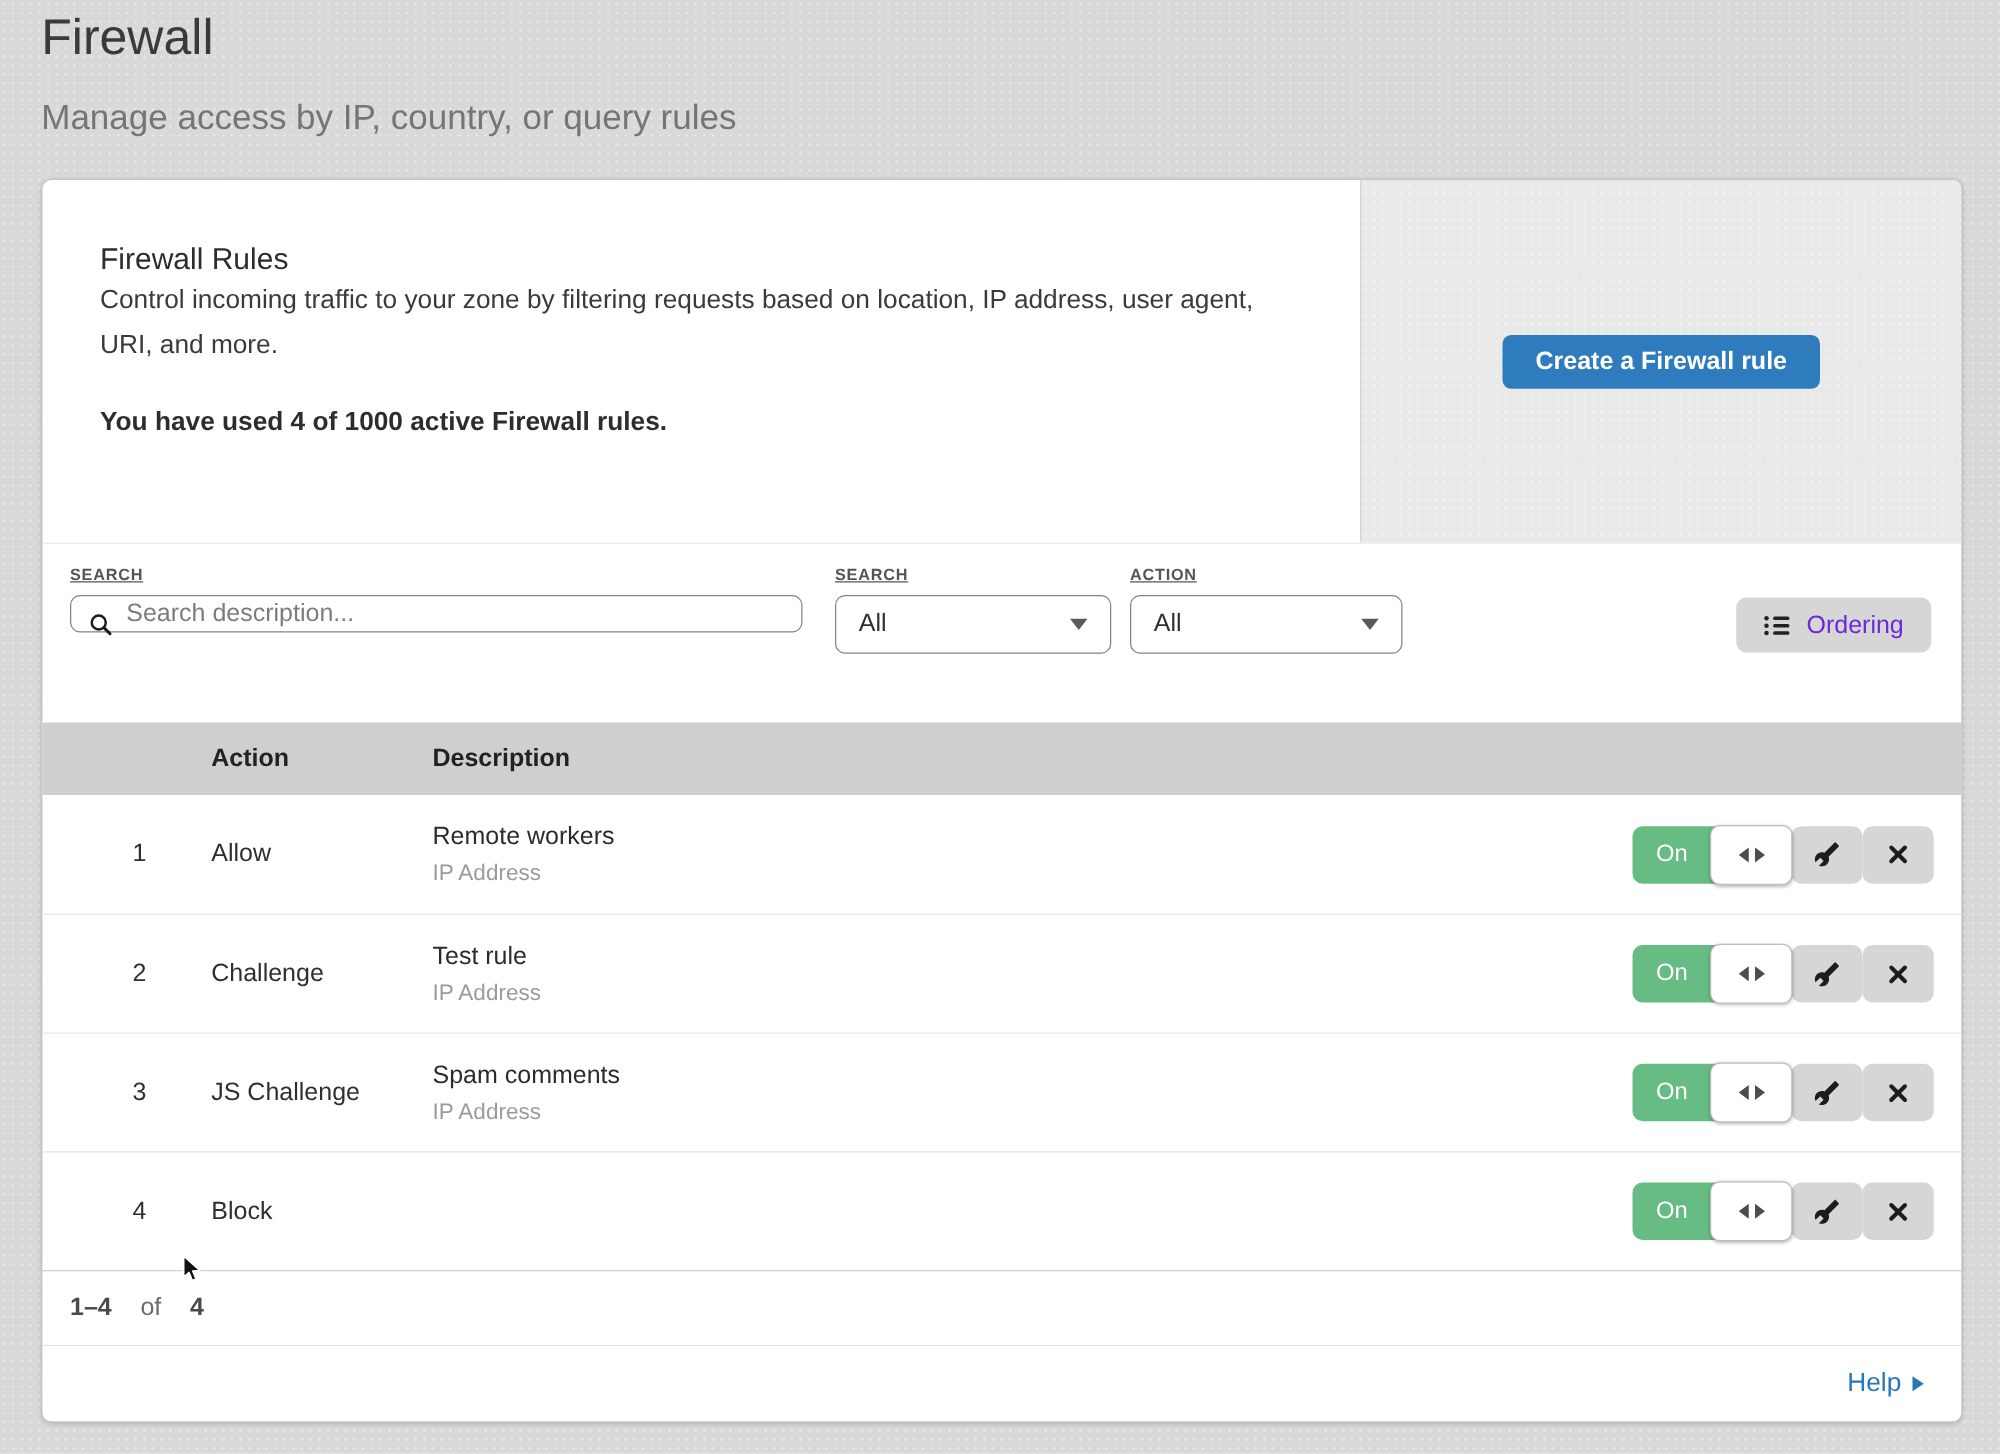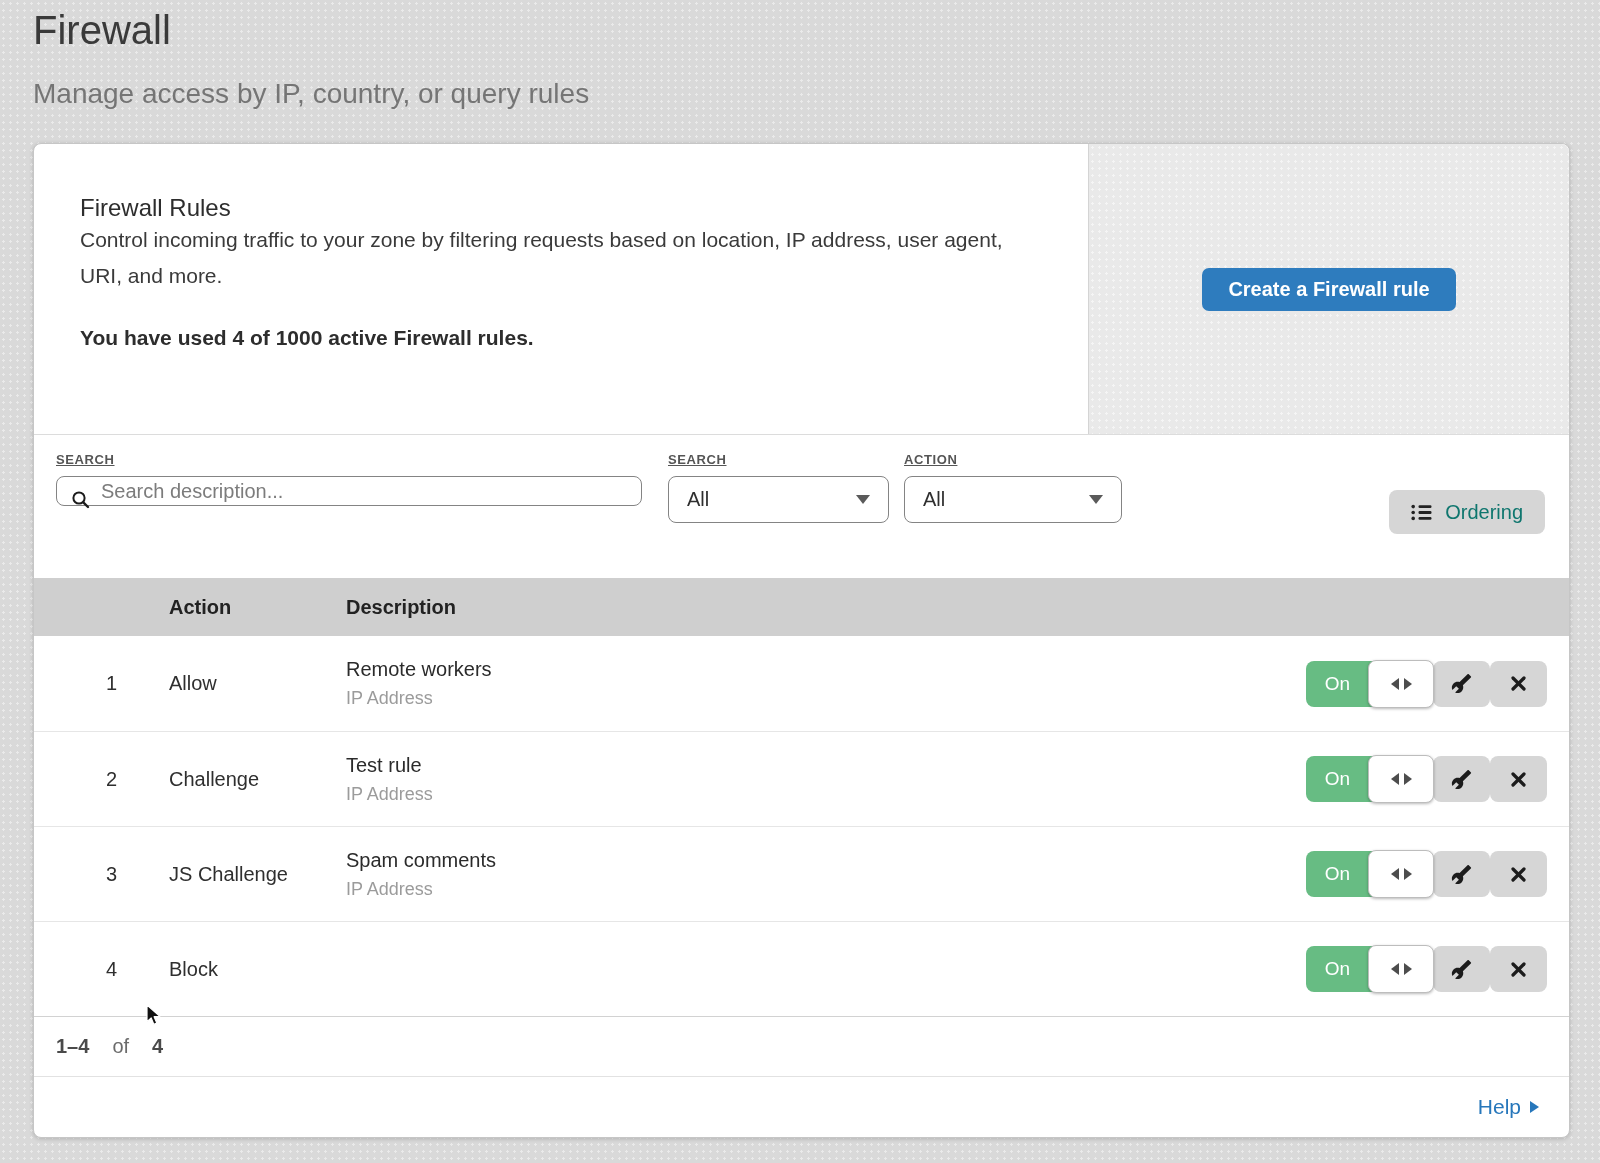--- a/index.html
+++ b/index.html
@@ -61,23 +61,23 @@
   .search-icon { position:absolute; left:14px; top:13px; pointer-events:none; }
   .select {
     height:47px; border:1.5px solid #848484; border-radius:8px; background:#fff;
     display:flex; align-items:center; justify-content:space-between;
     font-size:20px; color:#2f2f2f; padding:4px 18px; cursor:pointer;
   }
   .select-status { width:221px; }
   .select-action { width:218px; }
   .caret-down { width:0; height:0; border-left:7px solid transparent; border-right:7px solid transparent; border-top:9px solid #5a5a5a; }
   .btn-ordering {
-    position:absolute; right:24px; top:55px; height:44px;
+    position:absolute; right:24px; top:43px; height:44px;
     background:#d6d6d6; border:none; border-radius:8px;
-    font-family:inherit; font-size:20px; color:#0f766e;
+    font-family:inherit; font-size:20px; color:#6d28d9;
     display:flex; align-items:center; gap:12px; padding:16px 22px; cursor:pointer;
   }
 
   
   .thead { height:58px; background:#cfcfcf; display:flex; align-items:center; font-size:20px; font-weight:700; color:#222; }
   .cell-num { width:135px; padding-left:72px; }
   .cell-action { width:177px; }
   .cell-desc { flex:1; }
   .rule-row { height:95px; display:flex; align-items:center; border-top:1px solid #e6e6e6; font-size:20px; color:#2f2f2f; }
   .rule-row:first-of-type { border-top:none; }

